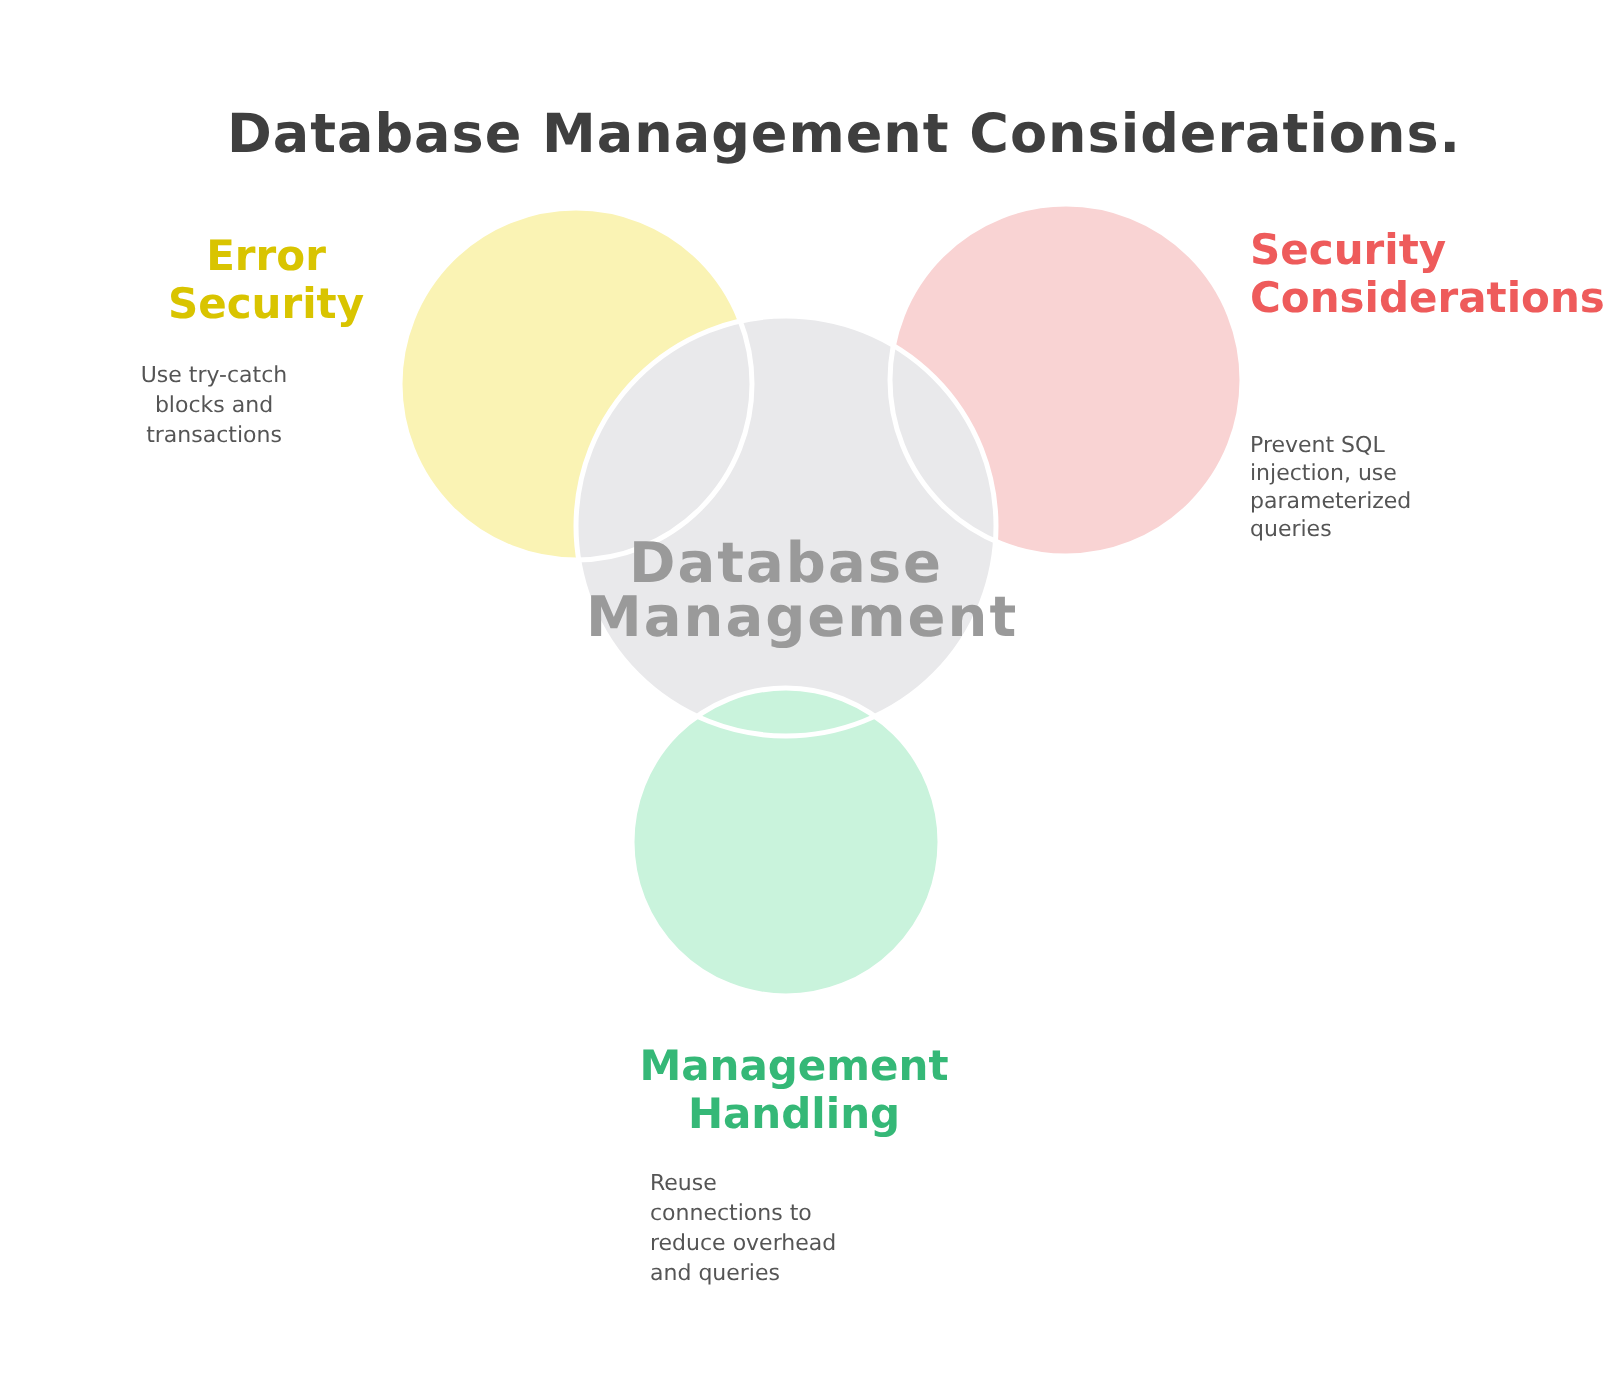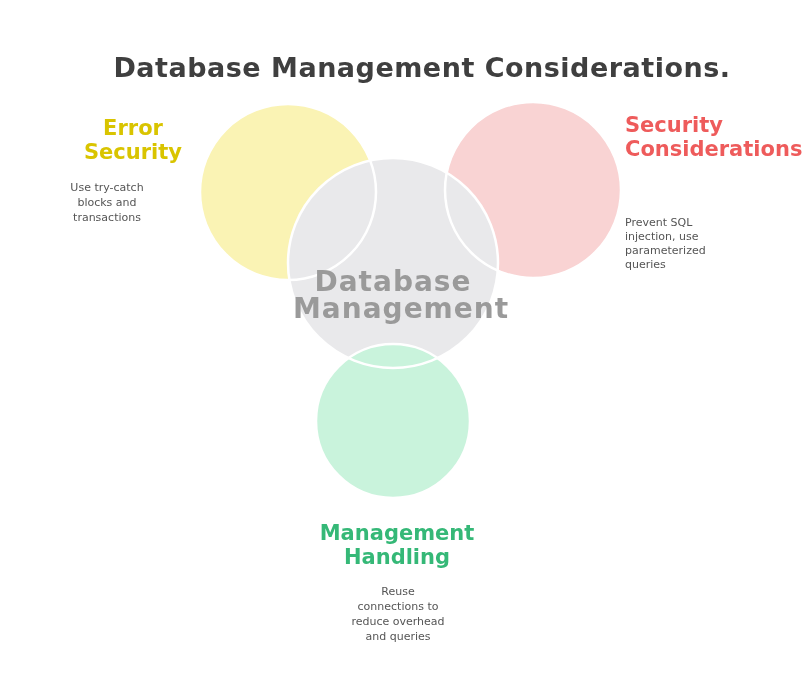--- a/index.html
+++ b/index.html
@@ -22,21 +22,21 @@
     color: #3f3f3f;
     letter-spacing: 0.5px;
   }
   .label { position: absolute; font-size: 21px; font-weight: bold; line-height: 24px; }
   .label-error   { top: 116px; left: 53px;  width: 160px; text-align: center; }
   .label-security{ top: 113px; left: 625px; width: 175px; text-align: left; }
   .label-pooling { top: 521px; left: 317px; width: 160px; text-align: center; }
   .notes { position: absolute; font-size: 11px; line-height: 15px; color: #555555; }
   .notes-error   { top: 180px; left: 37px;  width: 140px; text-align: center; }
   .notes-security{ top: 184px; left: 625px; width: 165px; text-align: left; line-height: 14px; }
-  .notes-pooling { top: 584px; left: 325px; width: 146px; text-align: center; }
+  .notes-pooling { top: 584px; left: 325px; width: 146px; }
   .center-text {
     position: absolute;
     top: 268px; left: 293px; width: 200px;
     text-align: center;
     font-size: 28px;
     font-weight: bold;
     line-height: 27px;
     color: #9a9a9a;
     letter-spacing: 1px;
   }

